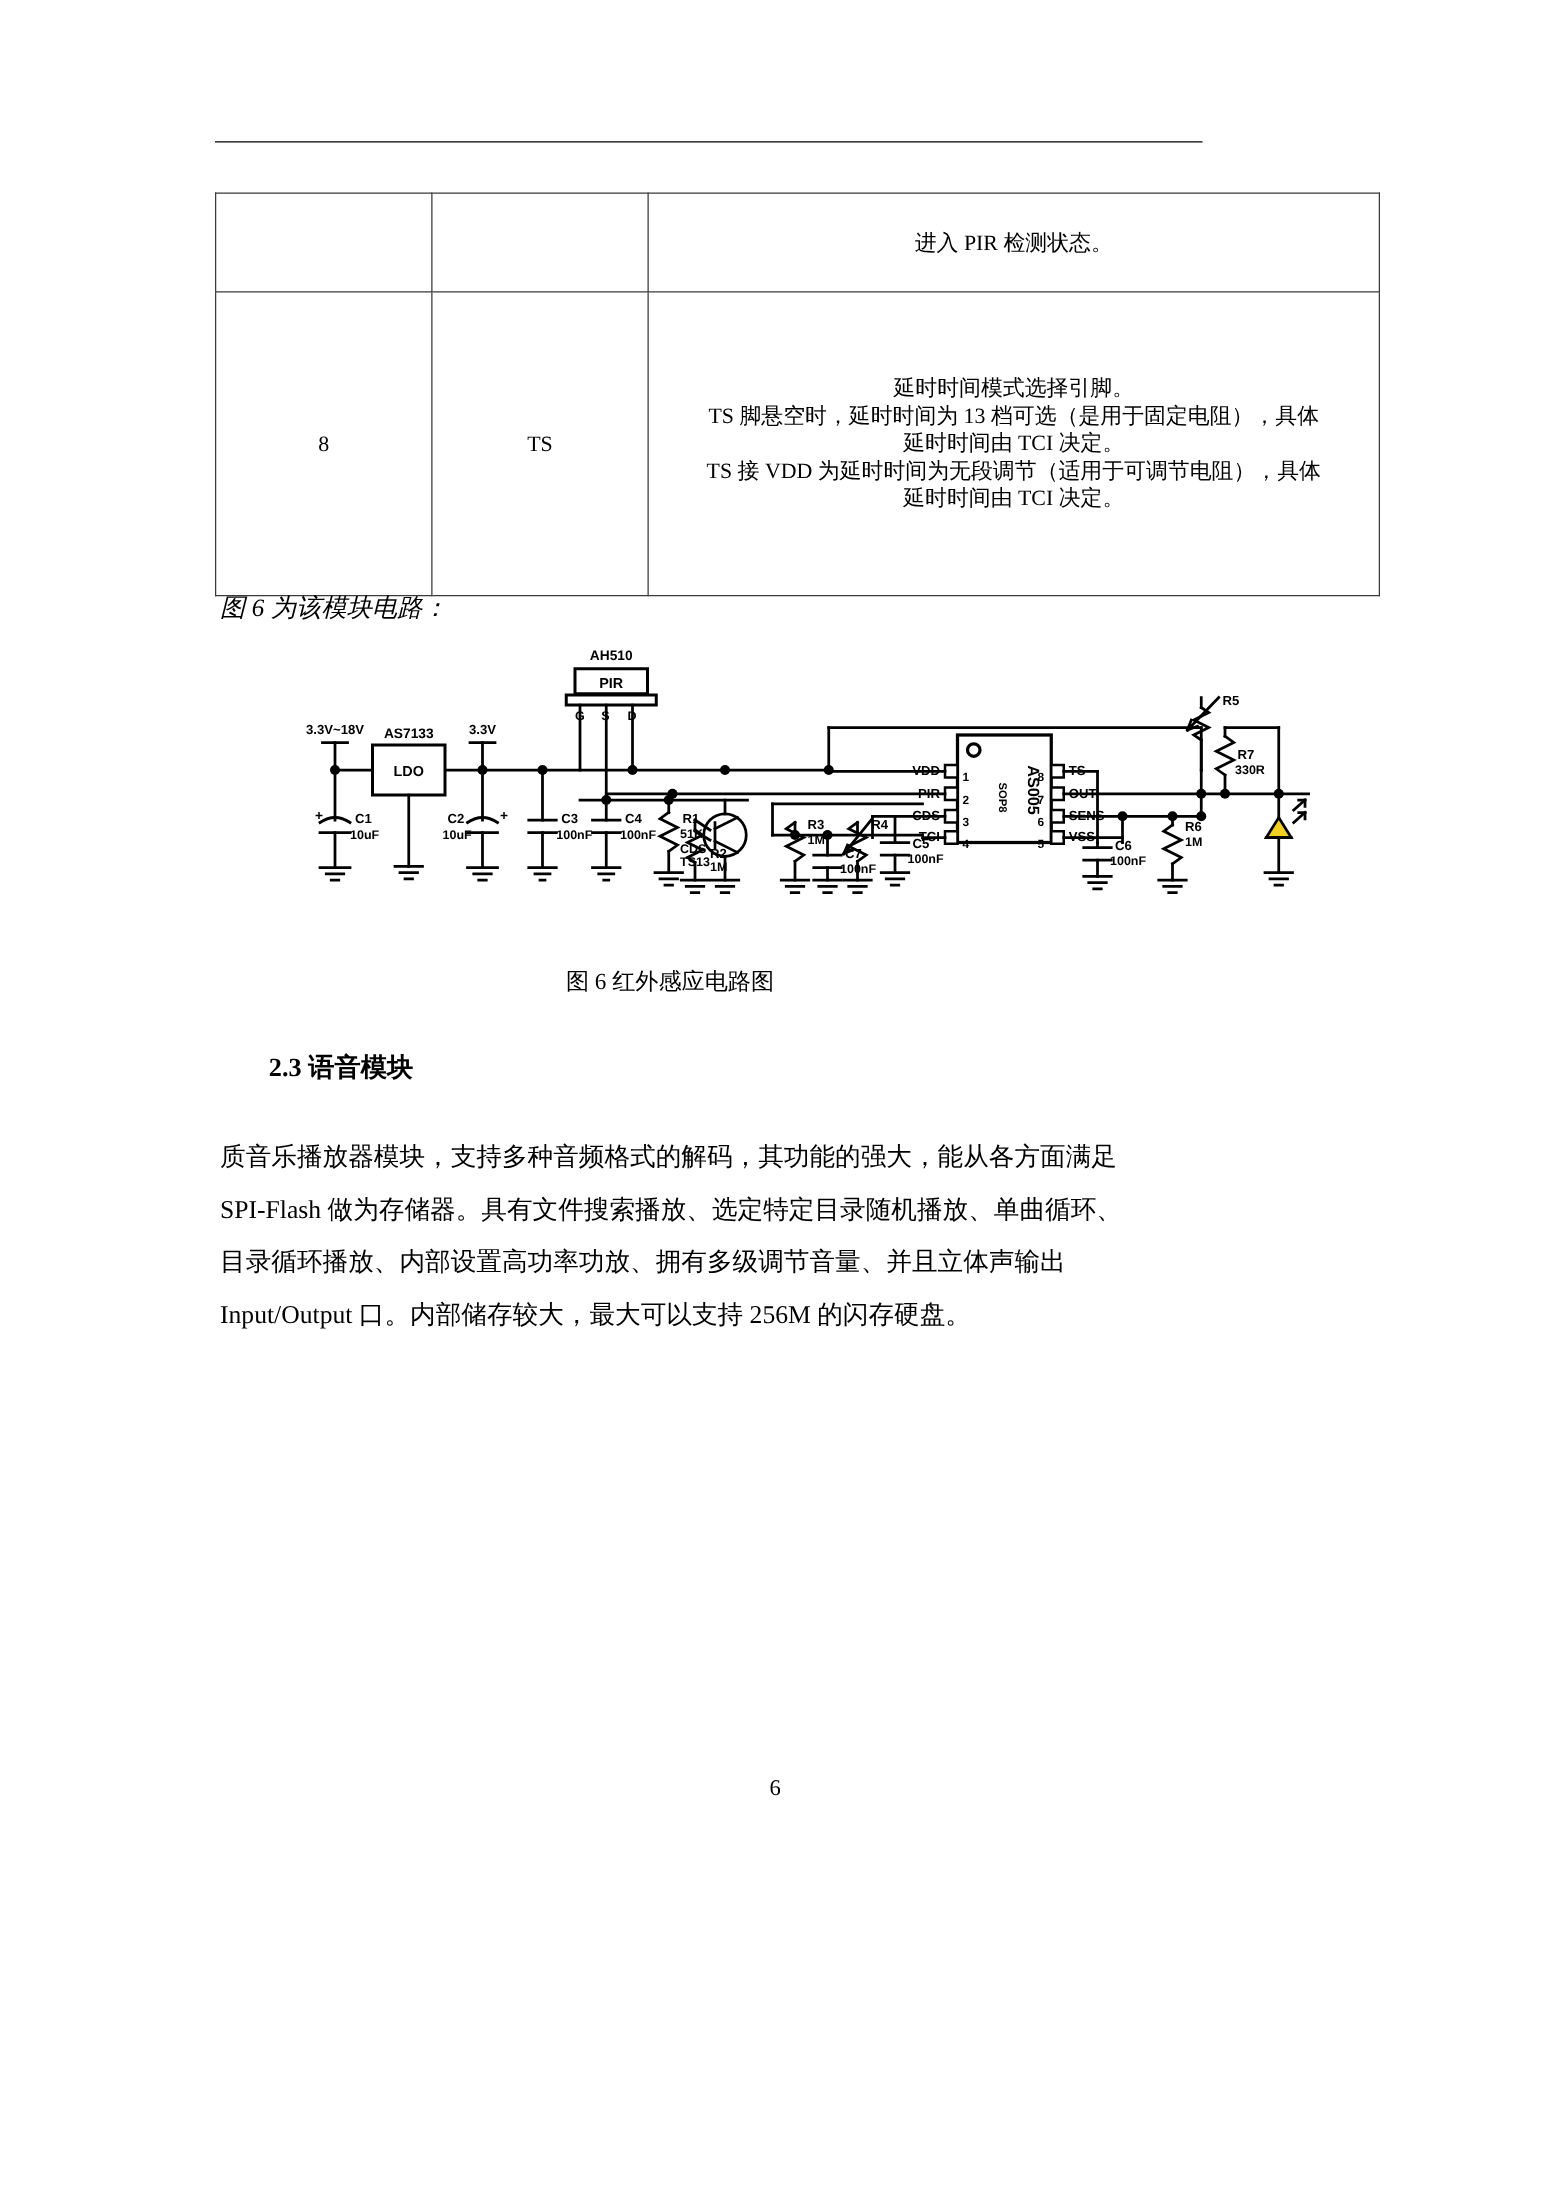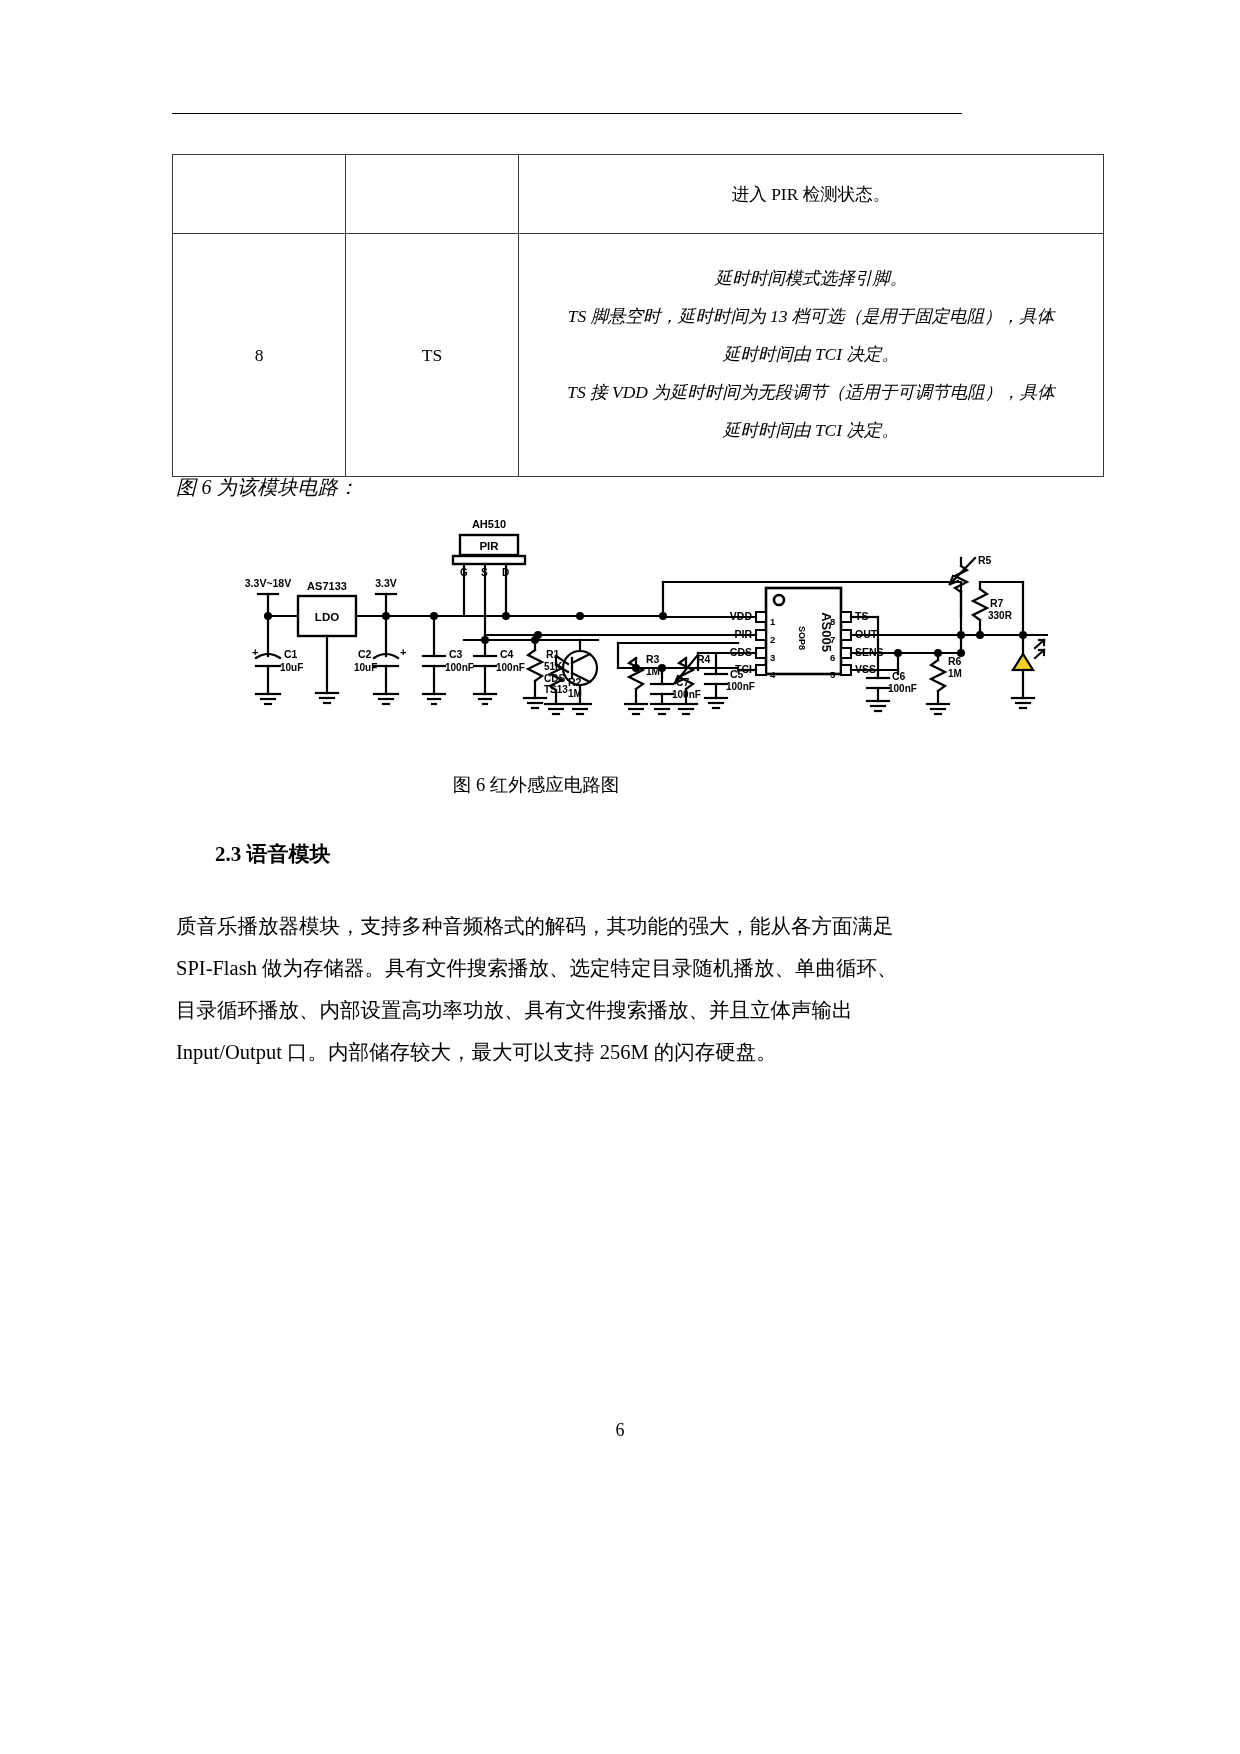--- a/index.html
+++ b/index.html
@@ -32,21 +32,21 @@
     font-size:17.5px;
     padding:16px;
   }
   .c-pin{ width:140px; }
   .c-name{ width:140px; }
   .c-desc{ width:552px; }
   .row1 td{ height:46px; }
   .row2 td{ height:210px; }
   .desc-lines{
     display:flex; flex-direction:column; justify-content:center;
-    gap:16px; padding:8px 10px;font-style:italic;
+    padding:8px 10px;
   }
   .desc-lines div{ line-height:1.25; white-space:nowrap; font-size:17.5px; }
   .dl-small{ font-size:17px; }
 
   
   .para{
     position:absolute;
     font-size:20px;
     line-height:1.95;
     letter-spacing:0.2px;
@@ -437,19 +437,19 @@
     </svg>
   </div>
 
   <div id="fig-caption">图 6 红外感应电路图</div>
 
   <div id="sec-head">2.3 语音模块</div>
 
   <div id="body-block">
     <p>质音乐播放器模块，支持多种音频格式的解码，其功能的强大，能从各方面满足</p>
     <p>SPI-Flash 做为存储器。具有文件搜索播放、选定特定目录随机播放、单曲循环、</p>
-    <p>目录循环播放、内部设置高功率功放、具有文件搜索播放、并且立体声输出</p>
+    <p>目录循环播放、内部设置高功率功放、拥有多级调节音量、并且立体声输出</p>
     <p>Input/Output 口。内部储存较大，最大可以支持 256M 的闪存硬盘。</p>
   </div>
 
   <div id="page-no">6</div>
 
 </div>
 
 </body></html>

